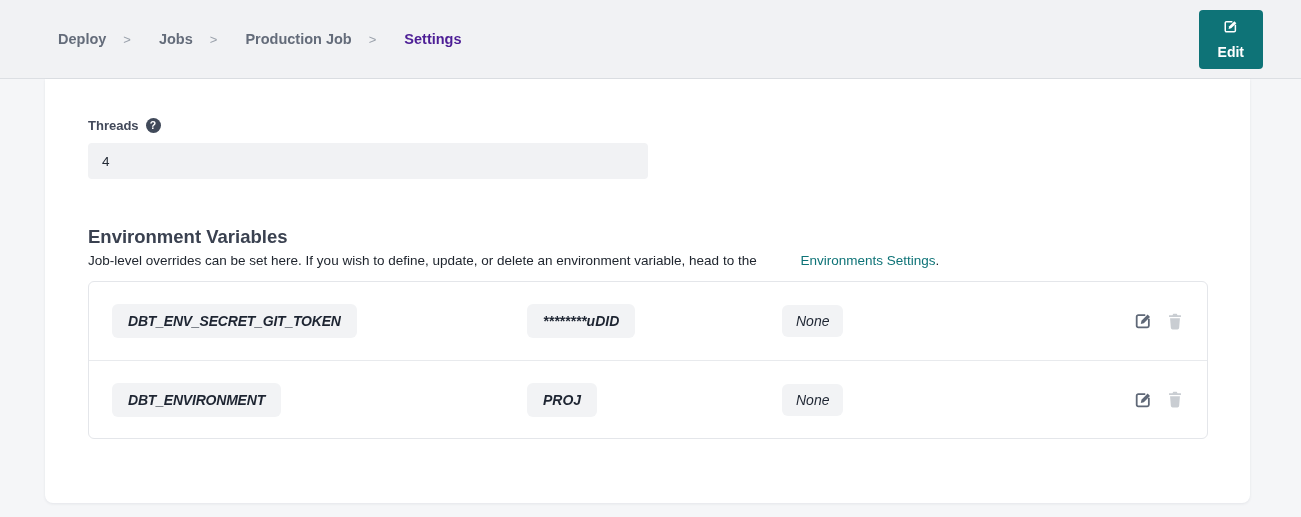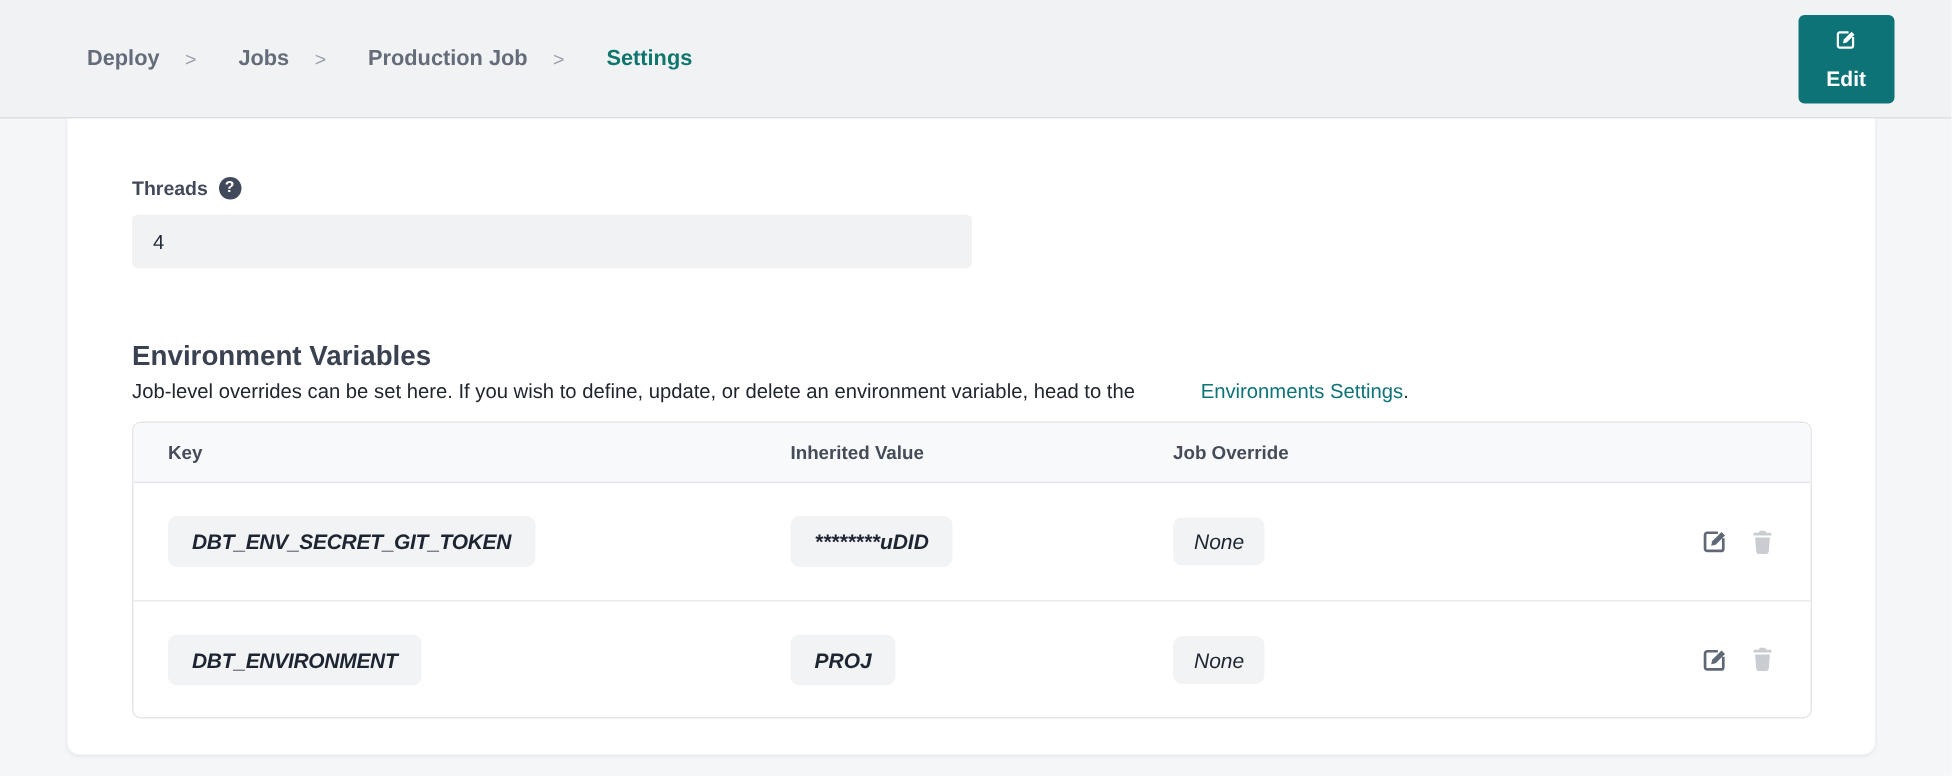--- a/index.html
+++ b/index.html
@@ -18,21 +18,21 @@
     display: flex;
     align-items: center;
     justify-content: space-between;
     padding: 0 38px 0 47px;
   }
   .breadcrumb { display: flex; align-items: center; gap: 17px; }
   .crumb {
     font-size: 14.5px; font-weight: 700; color: #646c7a;
     text-decoration: none; cursor: pointer; margin-left: 11px;
   }
-  .crumb.current { color: #0f766e; cursor: default; }
+  .crumb.current { color: #4c1d95; cursor: default; }
   .crumb-sep { font-size: 13px; color: #9aa1ab; font-weight: 400; }
 
   .edit-btn {
     display: inline-flex; align-items: center; gap: 10px;
     background: #0e7377; color: #ffffff;
     border: none; border-radius: 4px;
     padding: 9px 19px;
     font-family: "Liberation Sans", sans-serif;
     font-size: 14px; font-weight: 700;
     cursor: pointer;
@@ -153,26 +153,20 @@
   </div>
   <input class="text-input" type="text" readonly="" value="4" style="">
 
   
   <section class="section">
     <h2 class="section-title">Environment Variables</h2>
     <p class="section-desc"><span>Job-level overrides can be set here. If you wish to define, update, or delete an environment variable, head to the </span><a>Environments Settings</a><span>.</span></p>
 
     <div class="env-table">
 
-      <div class="t-row t-head">
-        <span class="th">Key</span>
-        <span class="th">Inherited Value</span>
-        <span class="th">Job Override</span>
-        <span></span>
-      </div>
 
       <div class="t-row t-body-row">
         <span><span class="pill key">DBT_ENV_SECRET_GIT_TOKEN</span></span>
         <span><span class="pill val">********uDID</span></span>
         <span><span class="pill none">None</span></span>
         <span class="row-actions">
           <button class="icon-btn">
             <span>
               <svg width="18" height="18" viewBox="0 0 20 20" fill="none">
                 <path d="M12.5 3.5H4.7A1.7 1.7 0 0 0 3 5.2v10.1A1.7 1.7 0 0 0 4.7 17h10.1a1.7 1.7 0 0 0 1.7-1.7V7.5" stroke="#5f6877" stroke-width="2"></path>

